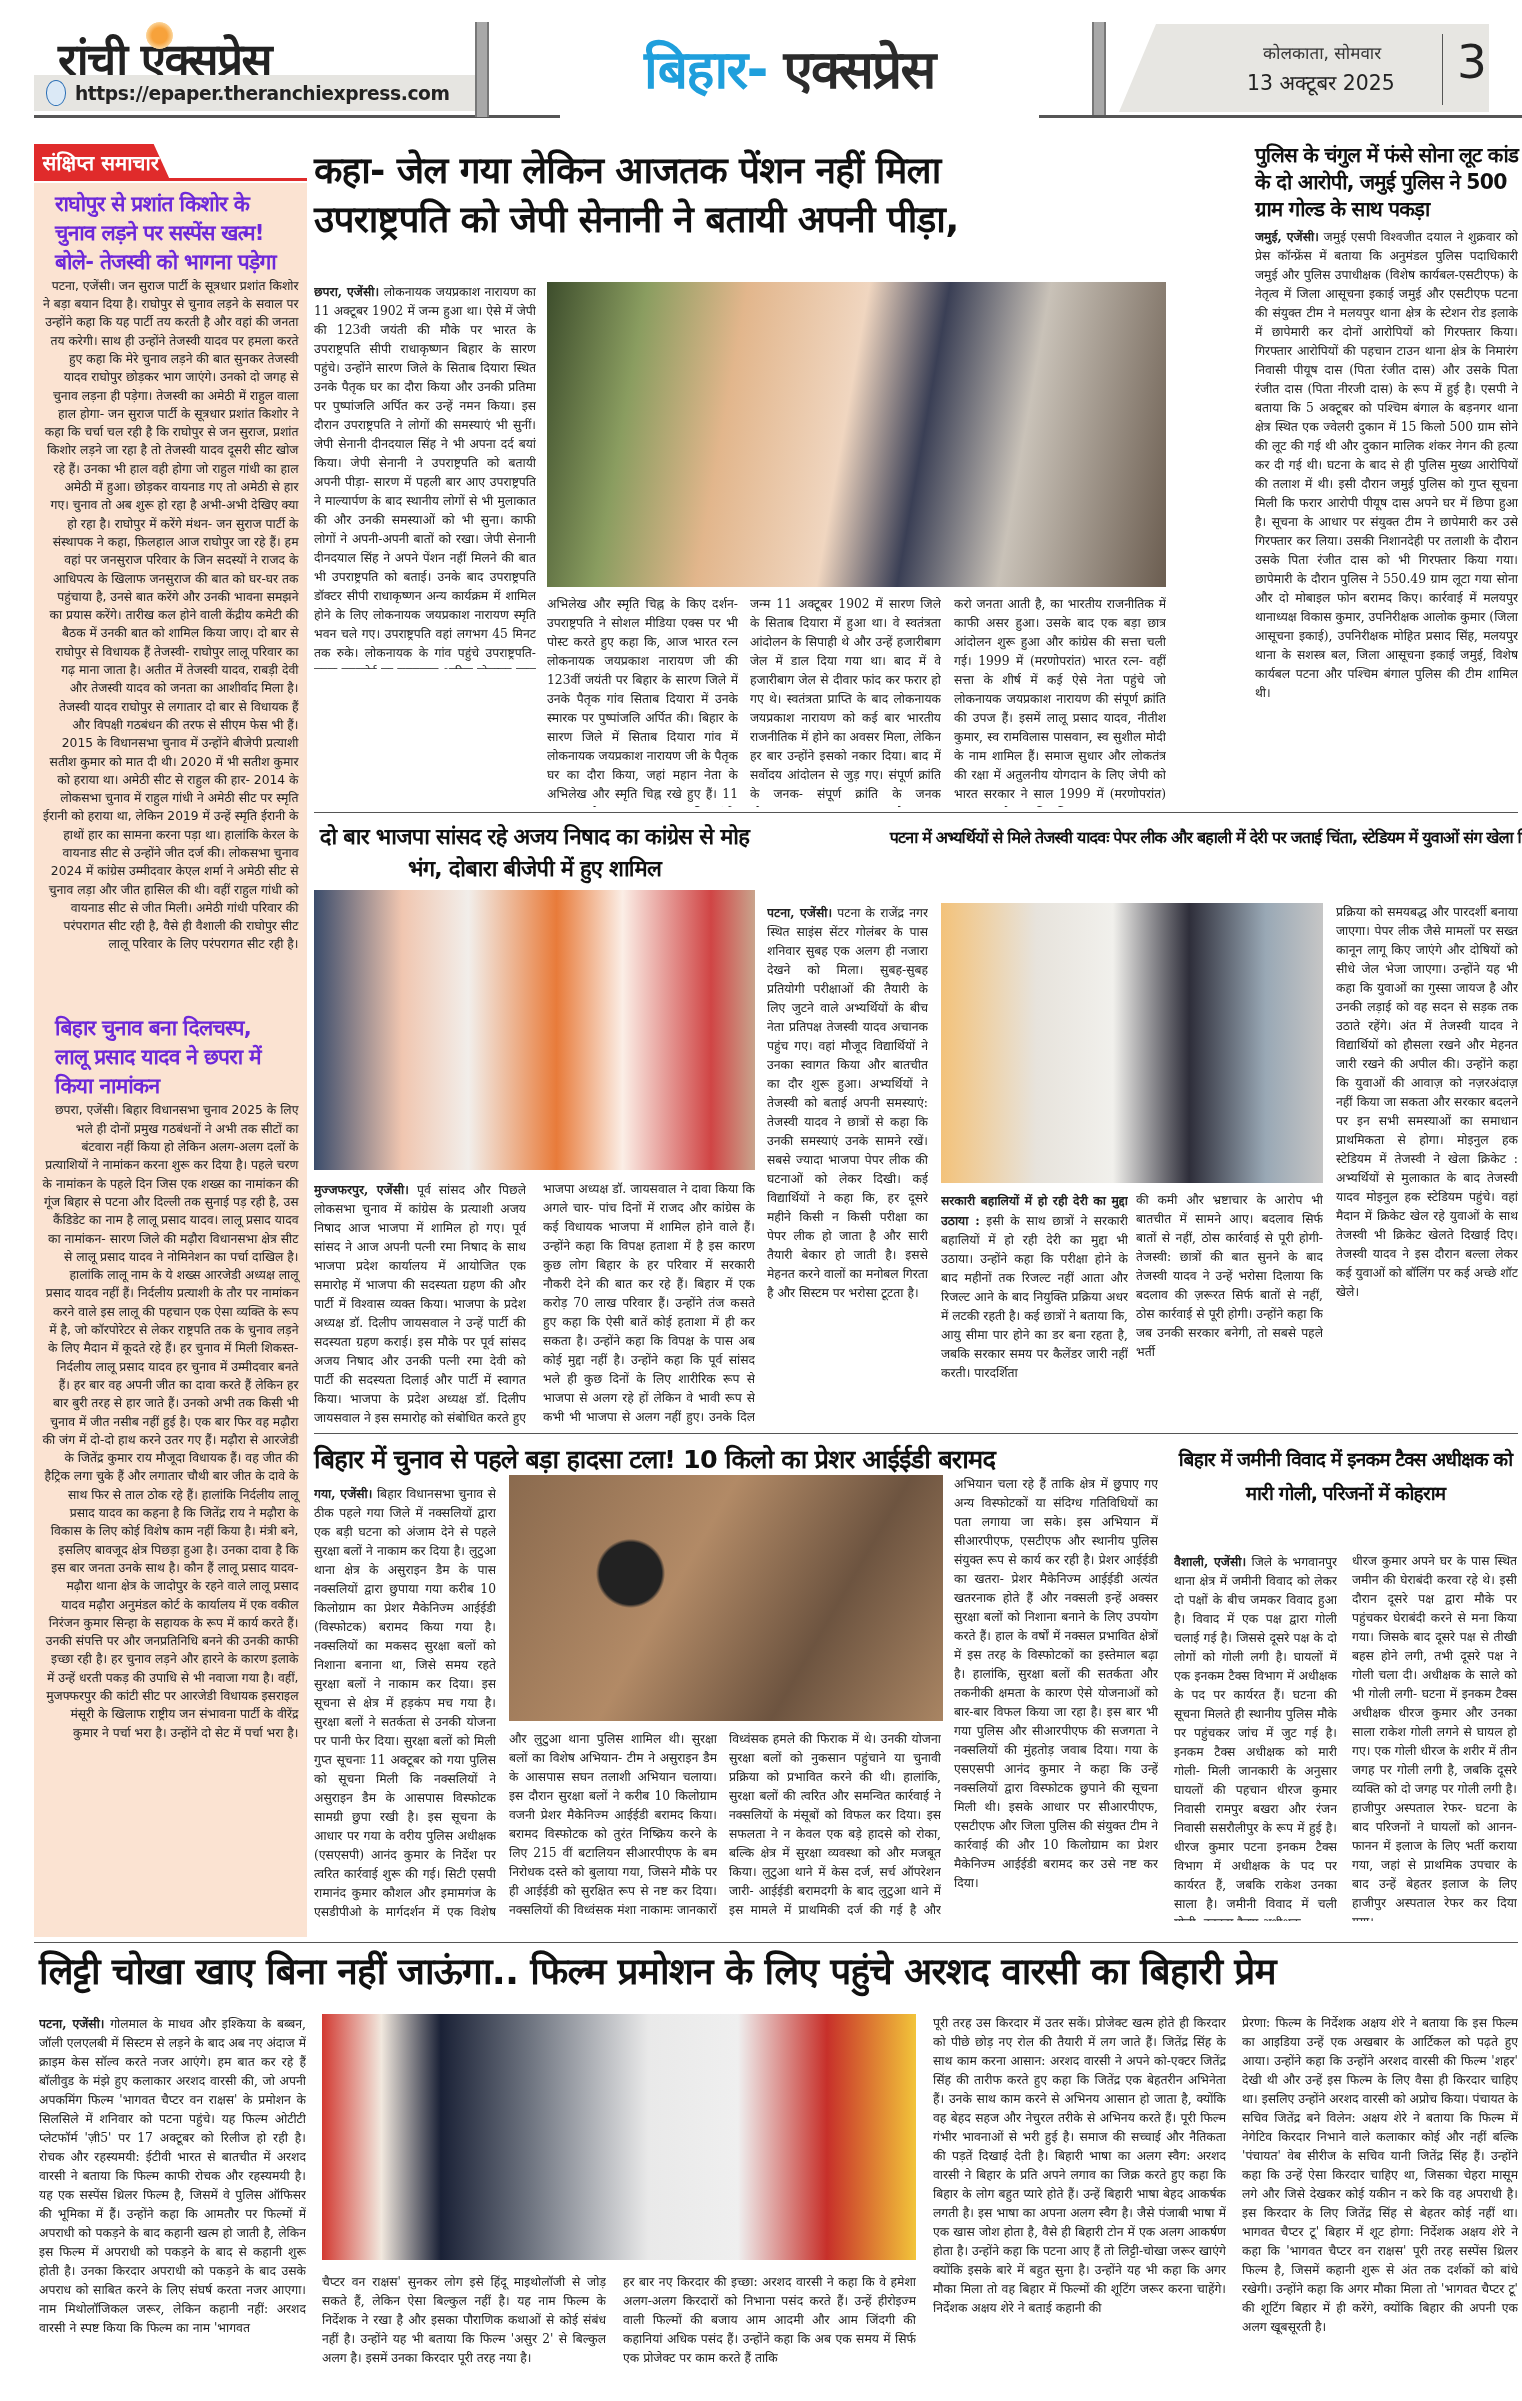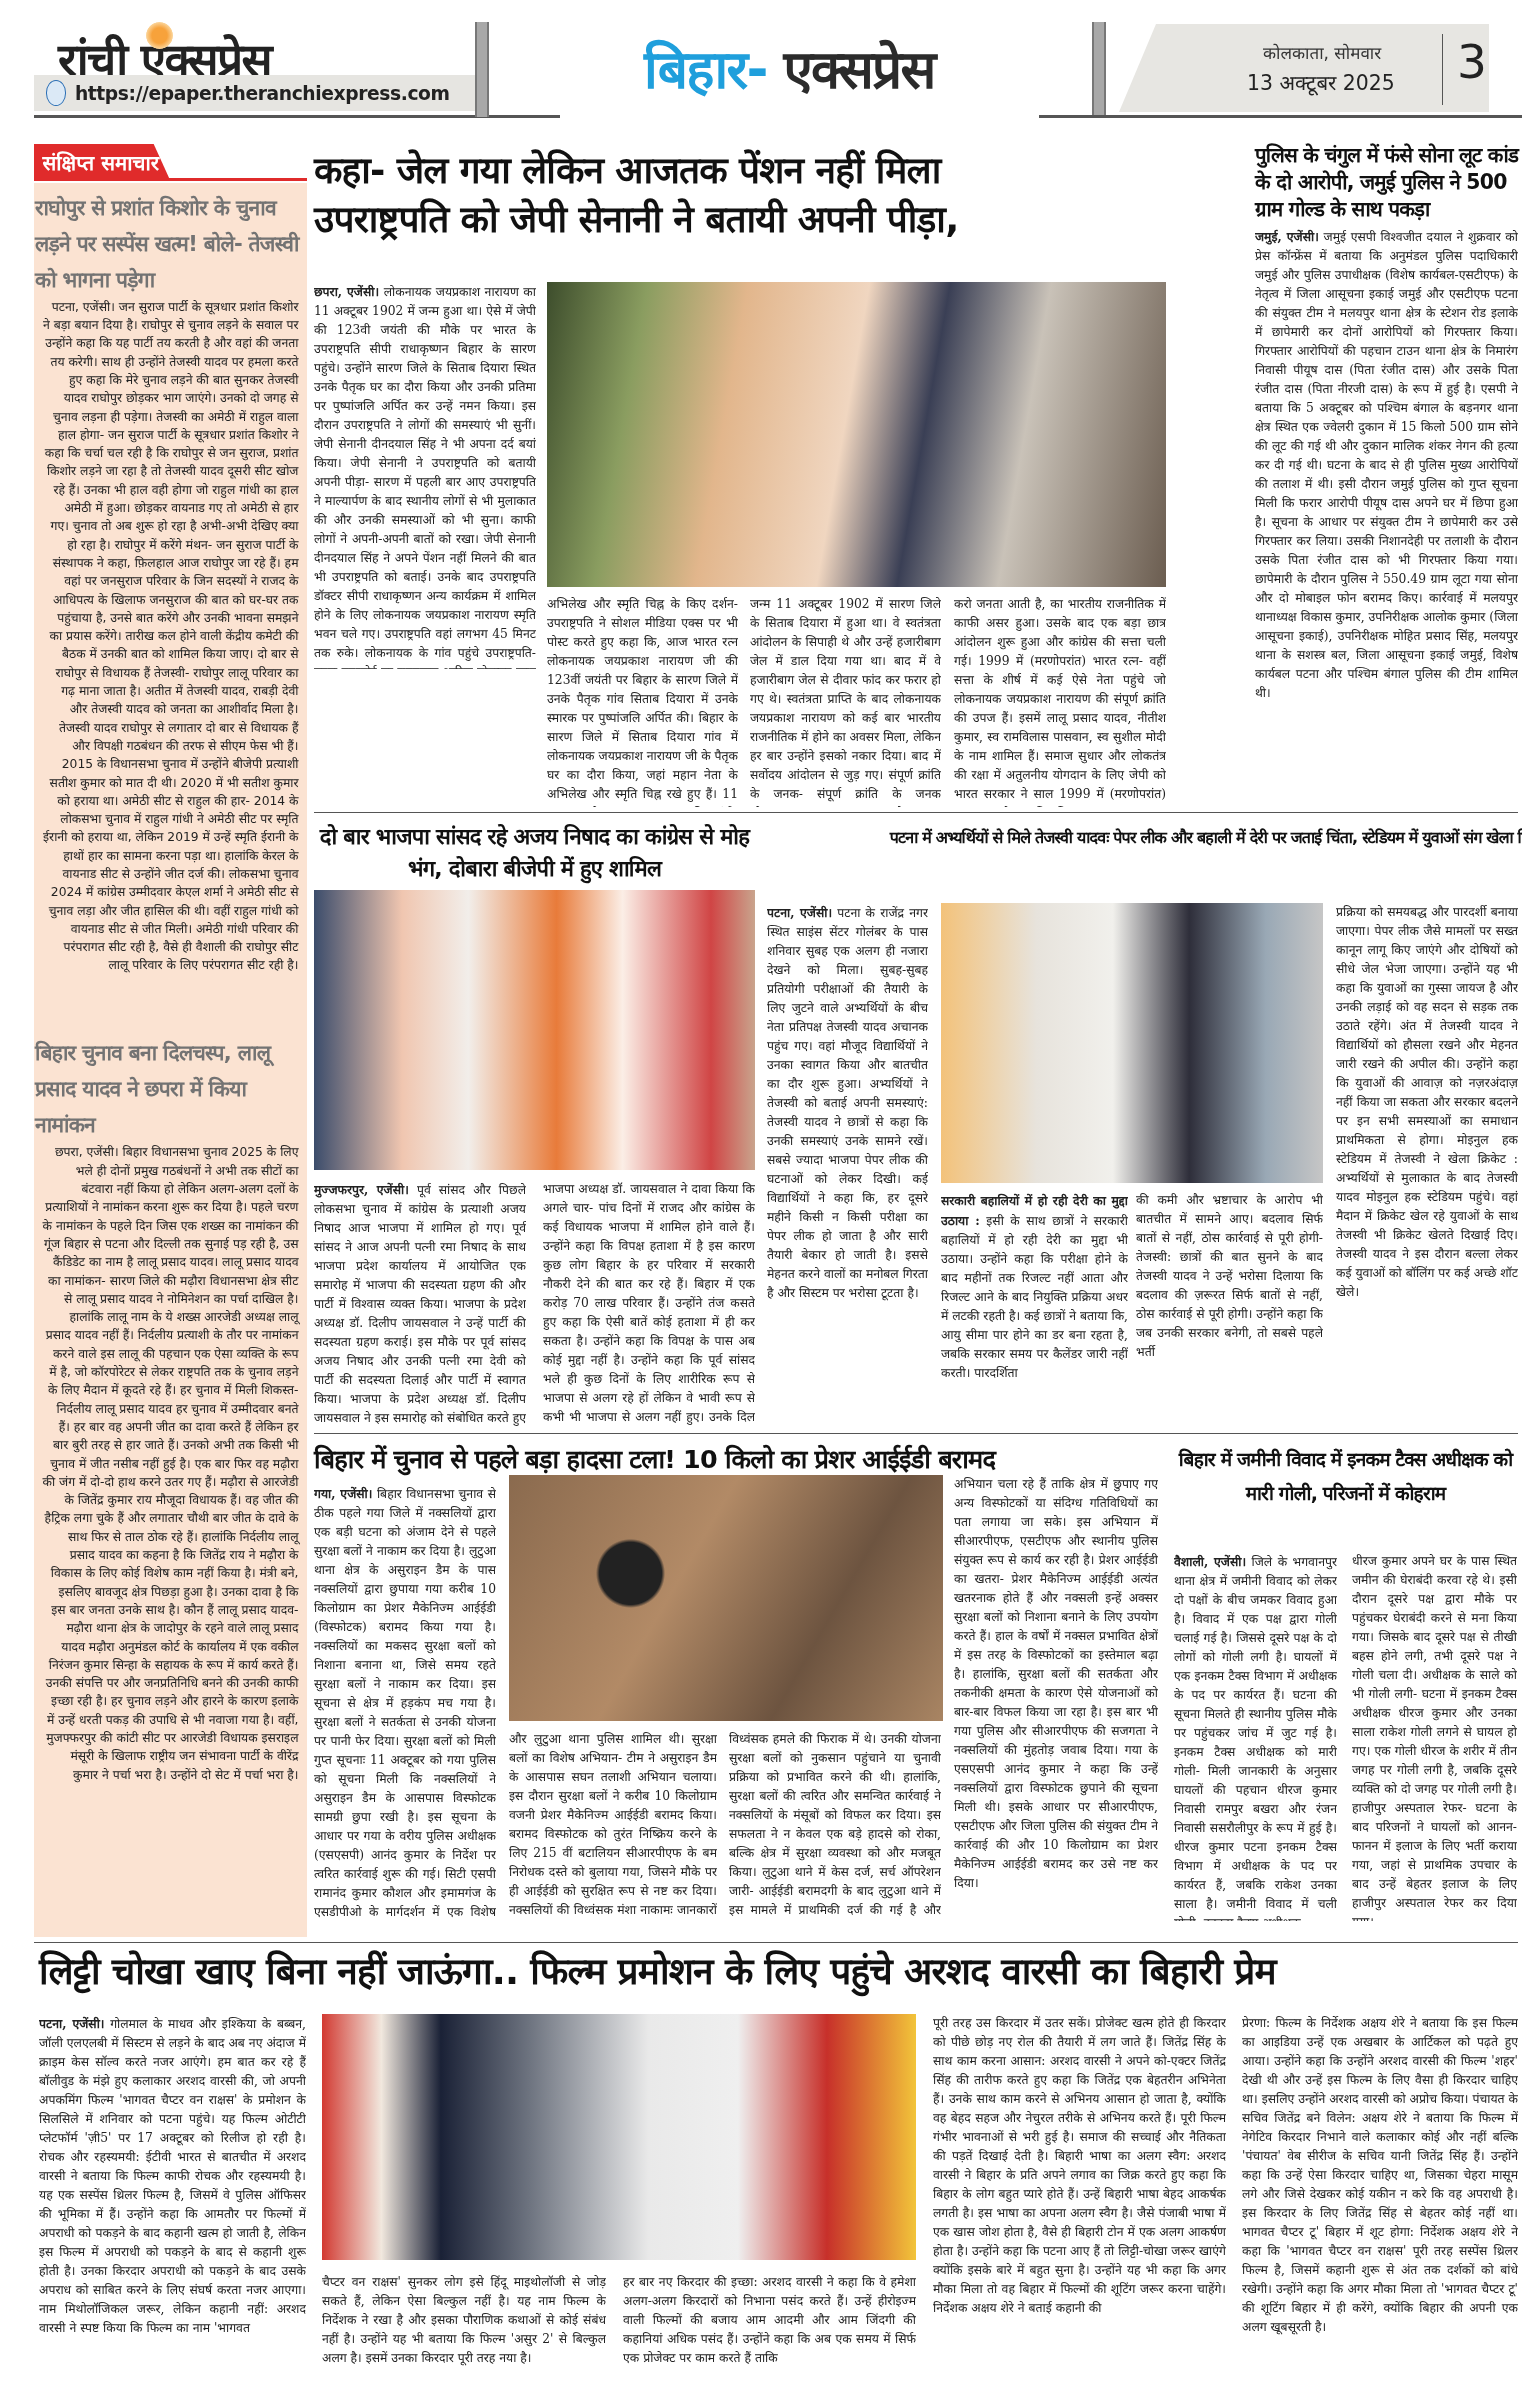--- a/index.html
+++ b/index.html
@@ -23,21 +23,21 @@
 .section-title .b{color:#2b2b2b}
 .datebox{left:1179px;top:24px;width:344px;height:88px;background:#e7e6e2;clip-path:polygon(10% 0,100% 0,100% 100%,0 100%)}
 .city{left:1263px;top:41px;font-size:17px;color:#333}
 .date{left:1247px;top:68px;font-size:20.4px;color:#222}
 .pageno{left:1457px;top:34px;font-size:47px;color:#222}
 .vsep{left:1442px;top:34px;width:0.8px;height:71px;background:#555}
 
 .brief-tab{left:34px;top:144px;width:136px;height:36px;background:#e02b2b;clip-path:polygon(0 0,88% 0,100% 100%,0 100%);color:#fff;font-size:20.4px;font-weight:bold;padding:4.2px 8.5px}
 .brief-line{left:34px;top:178px;width:273px;height:2.5px;background:#e02b2b}
 .brief-box{left:34px;top:183px;width:273px;height:1754px;background:#fbe3d2}
-.brief-box .bh{font-size:21px;font-weight:bold;line-height:36px;color:#737373;letter-spacing:-0.7px;padding:0 1px}
+.brief-box .bh{font-size:21px;font-weight:bold;line-height:29px;color:#6d28d9;letter-spacing:-0.7px;padding:0 21px}
 .brief-box .bt{font-family:"DejaVu Sans","Liberation Sans",sans-serif;font-size:12.3px;line-height:18.3px;color:#222;padding:0 8.5px;text-align:right}
 .img-bg{background:repeating-linear-gradient(45deg,rgba(255,255,255,.06) 0 5.1px,transparent 5.1px 10.2px)}
 </style>
 </head>
 <body>
 
 <div class="abs logo">रांची एक्सप्रेस</div>
 <div class="abs sun"></div>
 <div class="abs url-bar">
   <span class="globe"></span>

